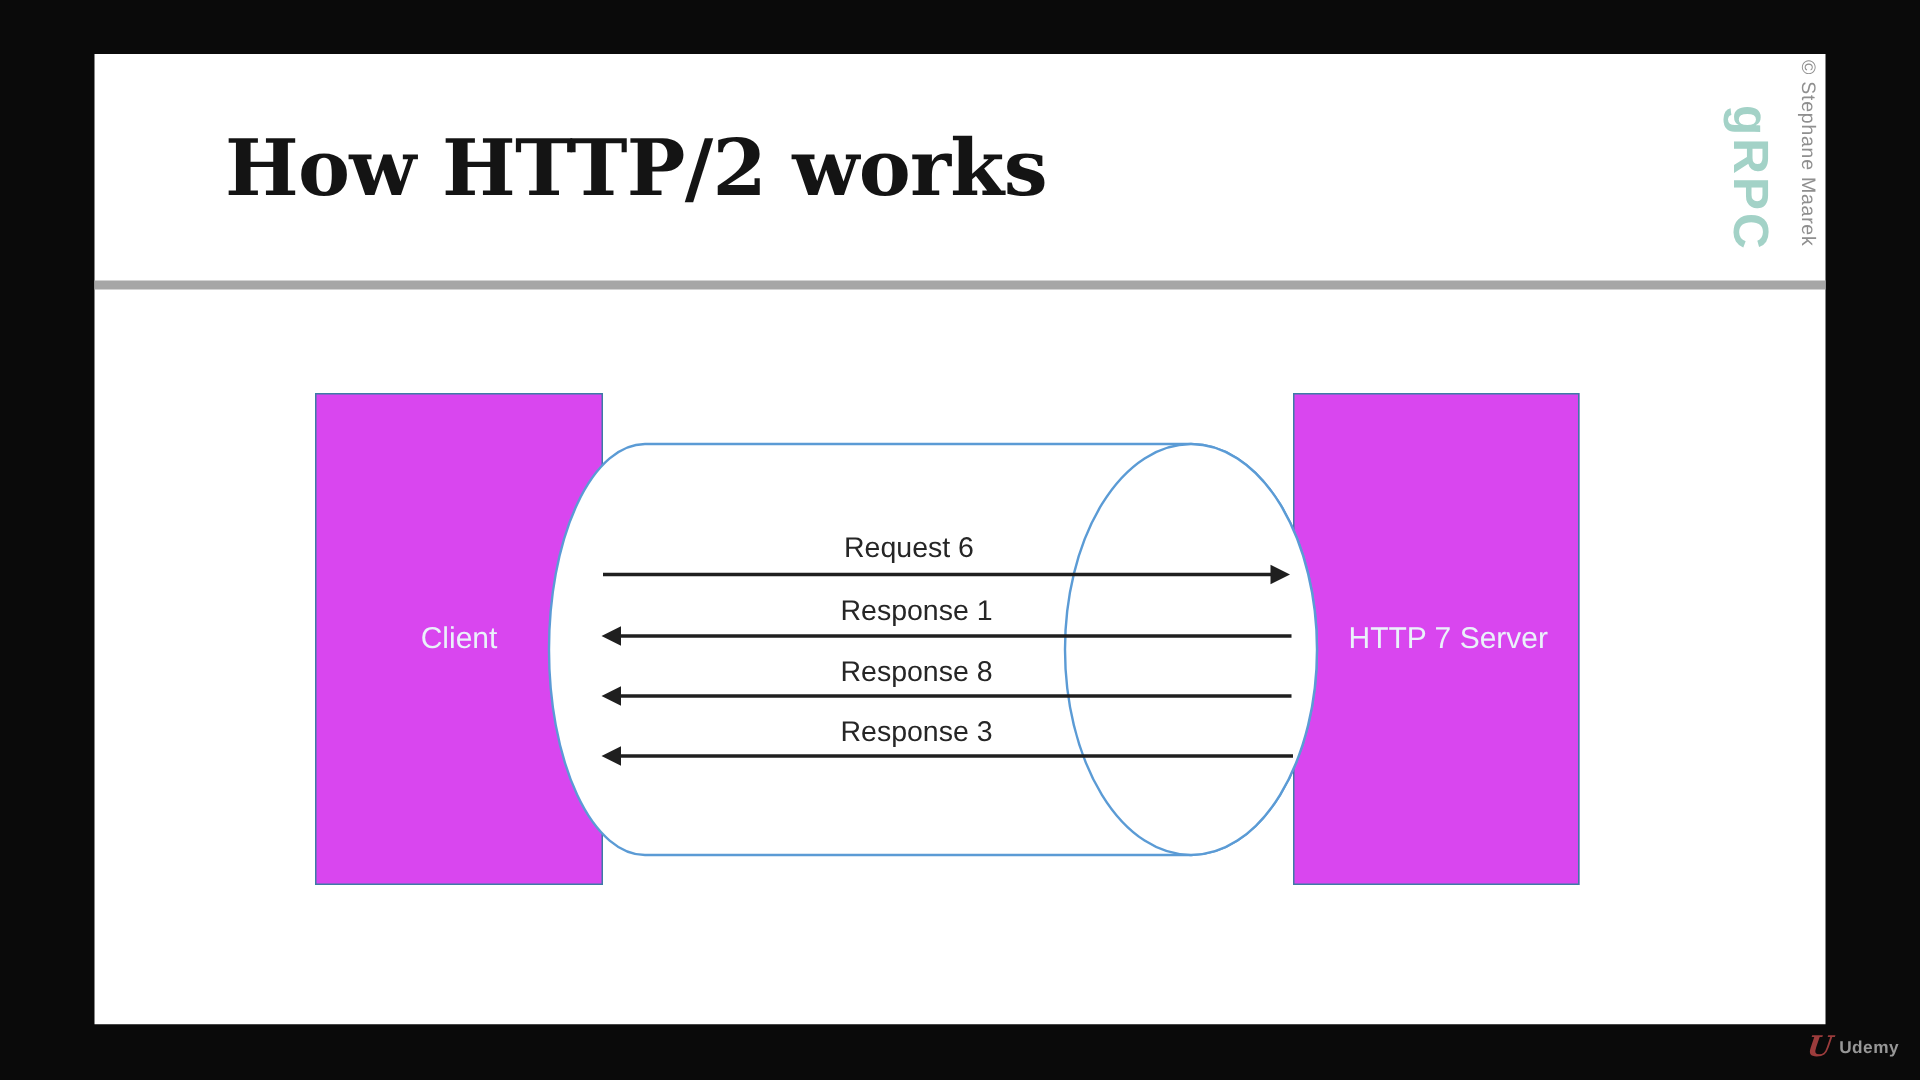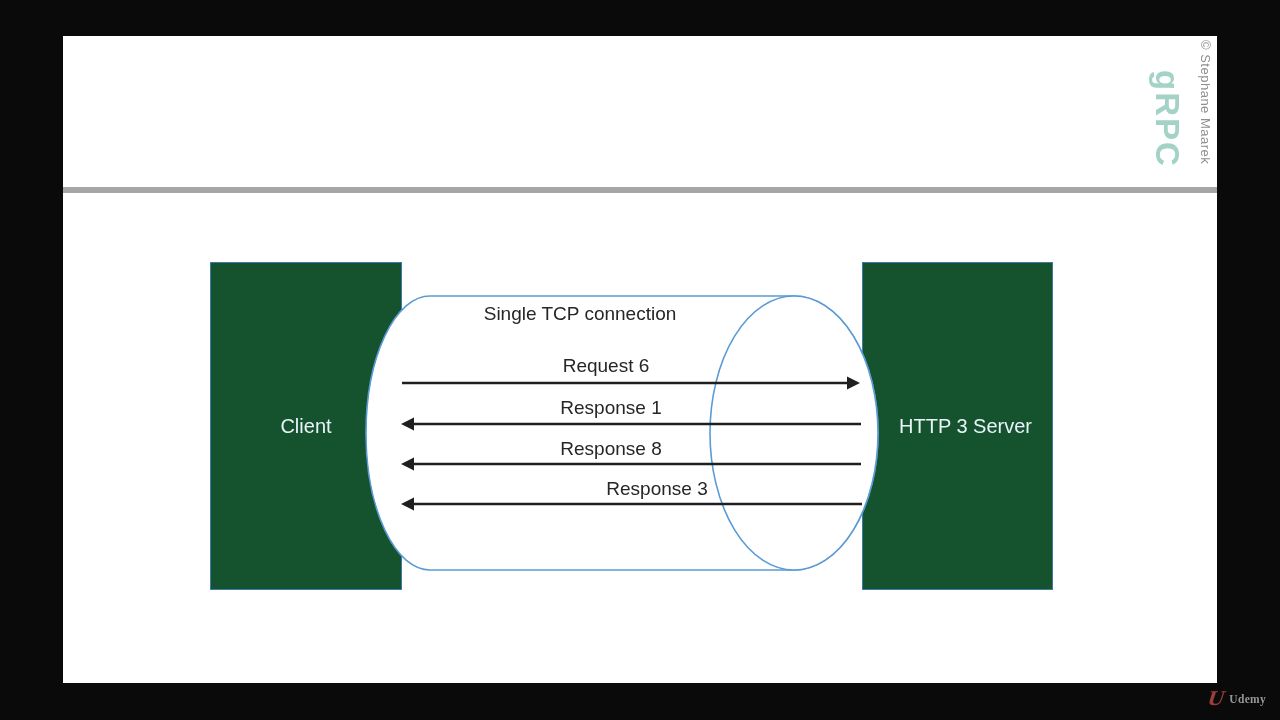--- a/index.html
+++ b/index.html
@@ -58,21 +58,21 @@
     font-size: 13px;
     letter-spacing: 0.5px;
     color: #8f8f8f;
     z-index: 2;
     white-space: nowrap;
   }
   .node-box {
     position: absolute;
     top: 262px;
     height: 328px;
-    background: #14532d;
+    background: #d946ef;
     border: 1px solid #3d7ba6;
     box-sizing: border-box;
     display: flex;
     align-items: center;
     justify-content: center;
     z-index: 1;
   }
   .client-box { left: 210px; width: 192px; }
   .server-box { left: 862px; width: 191px; }
   .node-label {
@@ -93,21 +93,21 @@
     transform: translateX(-50%);
     font-size: 19px;
     color: #262626;
     z-index: 4;
     white-space: nowrap;
   }
   .tcp-label   { left: 580px; top: 303px; }
   .msg-label-0 { left: 606px; top: 355px; }
   .msg-label-1 { left: 611px; top: 397px; text-align: center; }
   .msg-label-2 { left: 611px; top: 438px; }
-  .msg-label-3 { left: 611px; top: 478px; margin-left: 46px; }
+  .msg-label-3 { left: 611px; top: 478px; }
   .footer-bar {
     position: absolute;
     left: 0; top: 683px;
     width: 1280px; height: 37px;
     background: #0a0a0a;
     z-index: 5;
   }
   .udemy-logo {
     position: absolute;
     right: 14px; top: 6px;
@@ -122,43 +122,43 @@
     font-size: 19px;
     color: #9c3c3c;
     transform: skewX(-8deg);
     line-height: 1;
   }
   .udemy-brand {
     font-size: 11.5px;
     font-weight: bold;
     letter-spacing: 0.3px;
     color: #979797;
-    font-family: Liberation Serif, serif;
   }
 </style>
 </head>
 <body>
 
 <div class="stage">
 
   <div class="slide"></div>
 
+  <h1 class="slide-title">How HTTP/2 works</h1>
 
   <div class="divider"></div>
 
   <div class="grpc-logo">gRPC</div>
 
   <div class="copyright">© Stephane Maarek</div>
 
   <div class="node-box client-box">
     <span class="node-label">Client</span>
   </div>
 
   <div class="node-box server-box">
-    <span class="node-label">HTTP 3 Server</span>
+    <span class="node-label">HTTP 7 Server</span>
   </div>
 
   <svg class="diagram-svg" viewBox="0 0 1280 720">
 
     <path d="M 430 296 L 794 296 A 84 137 0 0 1 794 570 L 430 570 A 64 137 0 0 1 430 296 Z" fill="#ffffff" stroke="#5b9bd5" stroke-width="1.6"></path>
 
     <ellipse cx="794" cy="433" rx="84" ry="137" fill="#ffffff" stroke="#5b9bd5" stroke-width="1.6"></ellipse>
 
     <g stroke="#1f1f1f" fill="#1f1f1f">
       <line x1="402" y1="383" x2="849" y2="383" stroke-width="2.4"></line>
@@ -174,21 +174,20 @@
       <line x1="413" y1="464" x2="861" y2="464" stroke-width="2.4"></line>
       <polygon points="414,457.5 401,464 414,470.5" stroke="none"></polygon>
     </g>
 
     <g stroke="#1f1f1f" fill="#1f1f1f">
       <line x1="413" y1="504" x2="862" y2="504" stroke-width="2.4"></line>
       <polygon points="414,497.5 401,504 414,510.5" stroke="none"></polygon>
     </g>
   </svg>
 
-  <div class="msg-label tcp-label">Single TCP connection</div>
   <div class="msg-label msg-label-0">Request 6</div>
   <div class="msg-label msg-label-1">Response 1</div>
   <div class="msg-label msg-label-2">Response 8</div>
   <div class="msg-label msg-label-3">Response 3</div>
 
   <div class="footer-bar">
     <div class="udemy-logo">
       <span class="udemy-u-mark">U</span>
       <span class="udemy-brand">Udemy</span>
     </div>

